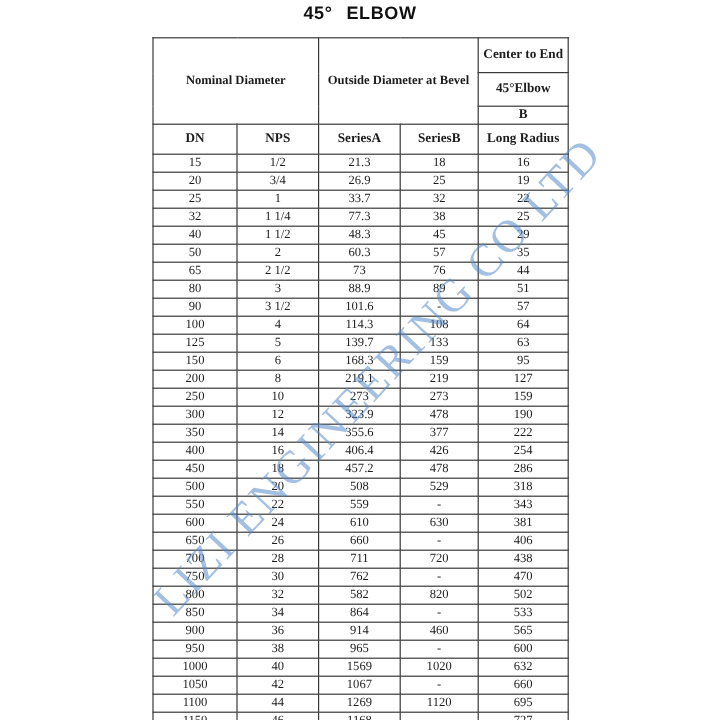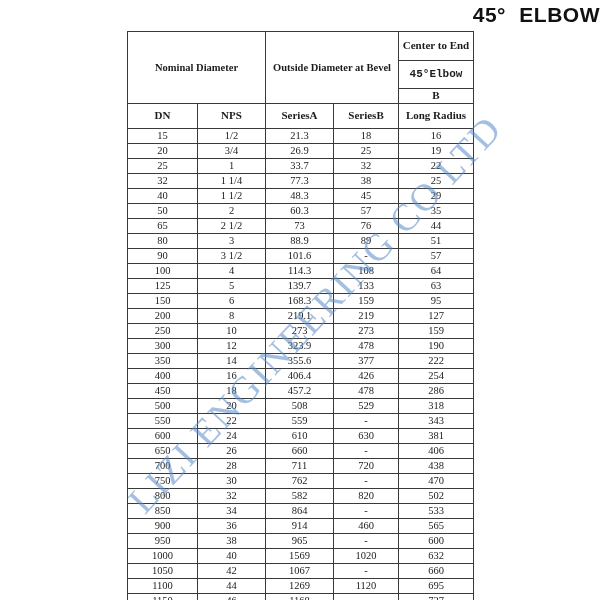--- a/index.html
+++ b/index.html
@@ -11,24 +11,24 @@
   .page {
     position: relative;
     width: 600px; height: 600px;
     overflow: hidden;
     background: #ffffff;
   }
   .title {
     position: absolute;
     top: 3px; left: 0;
     width: 100%;
-    text-align: right;
+    text-align: center;
     font-family: "Liberation Sans", sans-serif;
     font-weight: bold;
-    font-size: 21px;
+    font-size: 15px;
     letter-spacing: 0.5px;
     word-spacing: 7px;
     color: #111111;
   }
   table.spec {
     position: absolute;
     left: 127px; top: 31px;
     width: 346px; height: 566px;
     border-collapse: collapse;
     table-layout: fixed;
@@ -41,21 +41,21 @@
     padding: 0;
     overflow: hidden;
   }
   thead td {
     font-weight: bold;
     font-size: 11px;
     line-height: 1.25;
   }
   td.h-merged { font-size: 10.5px; white-space: nowrap; }
   tr.h-cte td.h-stack   { height: 28px; }
-  tr.h-elbow td.h-stack { height: 27px; font-family: Liberation Mono, monospace; }
+  tr.h-elbow td.h-stack { height: 27px; }
   tr.h-b td.h-stack     { height: 14px; }
   tr.h-cols td          { height: 24px; }
   tbody td {
     font-size: 10.5px;
     height: 14px;
     line-height: 1;
   }
   .watermark {
     position: absolute;
     left: 50px; top: 292px;

